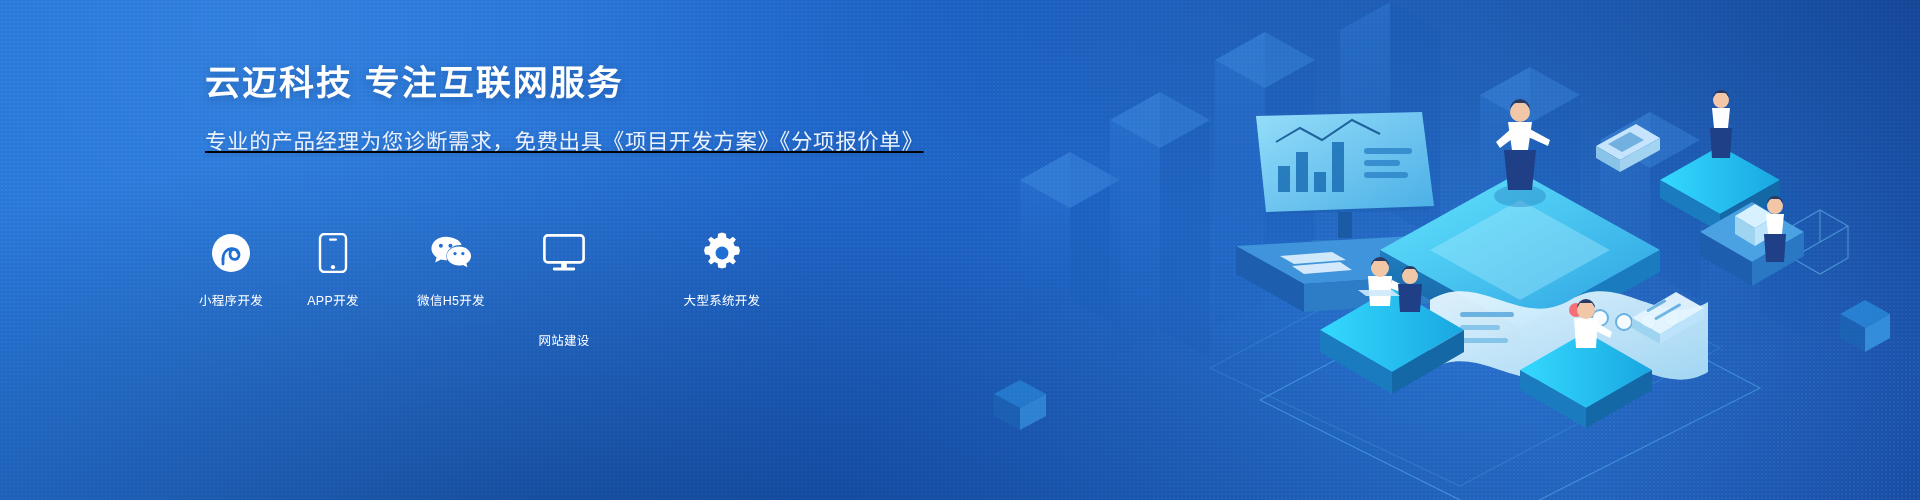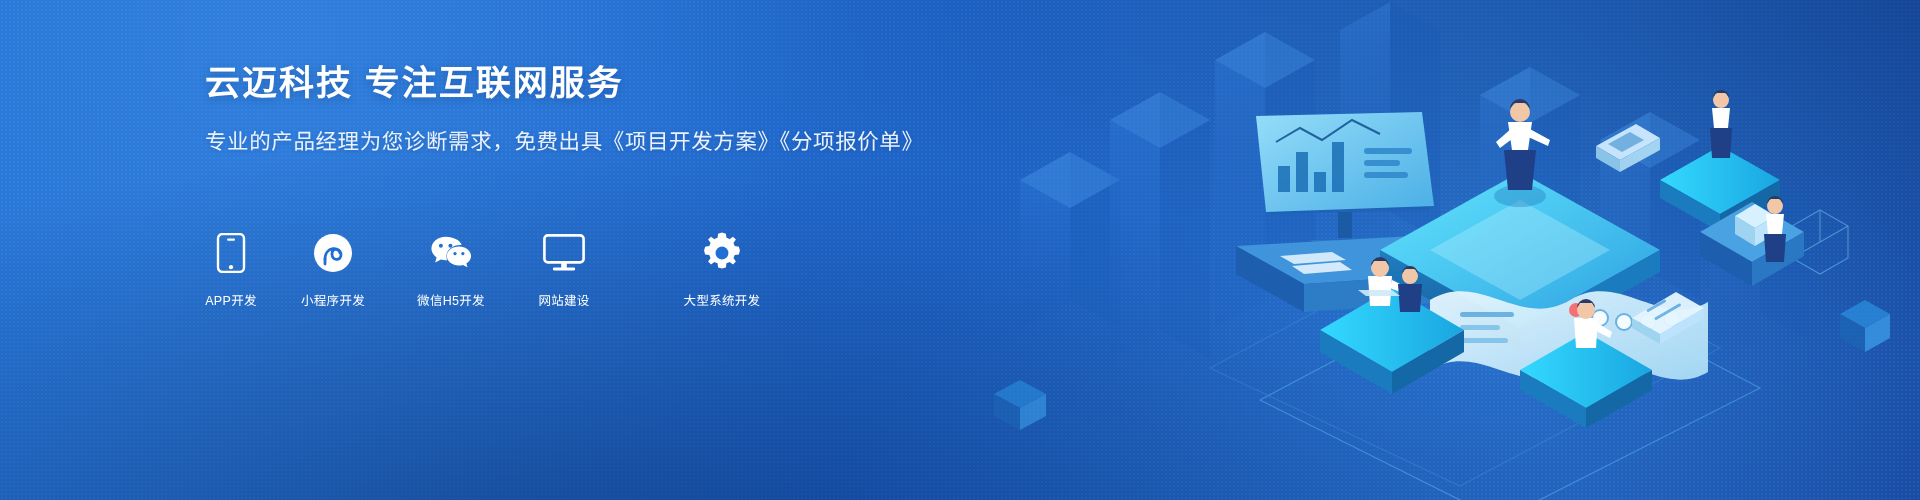--- a/index.html
+++ b/index.html
@@ -46,20 +46,21 @@
     font-size:35px;
     font-weight:700;
     color:#ffffff;
     letter-spacing:2px;
     line-height:1.18;
     white-space:nowrap;
     text-shadow:0 2px 10px rgba(4,32,80,.28);
   }
   .sublines{
     margin-top:22px;
+    text-decoration:underline;
   }
   .subline{
     font-size:21.5px;
     font-weight:400;
     color:#eaf2fd;
     letter-spacing:.6px;
     line-height:1.62;
     white-space:nowrap;
     text-shadow:0 1px 5px rgba(4,32,80,.22);
   }
@@ -84,21 +85,21 @@
   .service .lbl{
     font-size:12.5px;
     color:#ffffff;
     white-space:nowrap;
     letter-spacing:.3px;
     text-align:center;
   }
   .service:nth-child(1){width:52px;}
   .service:nth-child(2){width:76px;}
   .service:nth-child(3){width:84px;}
-  .service:nth-child(4){width:66px;}
+  .service:nth-child(4){width:66px;gap:40px;}
   .service:nth-child(5){width:90px;margin-left:42px;}
 
   
   .art{
     position:absolute;right:0;top:0;
     width:960px;height:500px;z-index:3;
     pointer-events:none;
   }
   .art svg{display:block;width:960px;height:500px;}
 </style>
@@ -338,38 +339,38 @@
 
     <div class="sublines">
       <p class="subline">专业的产品经理为您诊断需求，免费出具《项目开发方案》《分项报价单》</p>
     </div>
   </div>
 
   <div class="services">
 
     <div class="service">
       <span class="ico">
+        <svg width="40" height="40" viewBox="0 0 40 40" xmlns="http://www.w3.org/2000/svg">
+          <circle cx="20" cy="20" r="19" fill="#fff"></circle>
+          <path d="M12 26 C12 13, 28 13, 28 22 C28 28, 19 28, 19 21 C19 15, 26 15, 27 20" fill="none" stroke="#1f6fd4" stroke-width="2.8" stroke-linecap="round"></path>
+          <path d="M12 26 L12 31" fill="none" stroke="#1f6fd4" stroke-width="2.8" stroke-linecap="round"></path>
+        </svg>
+      </span>
+      <span class="lbl">小程序开发</span>
+    </div>
+
+    <div class="service">
+      <span class="ico">
         <svg width="30" height="40" viewBox="0 0 30 40" xmlns="http://www.w3.org/2000/svg">
           <rect x="2" y="1" width="26" height="38" rx="4.5" fill="none" stroke="#fff" stroke-width="2.4"></rect>
           <rect x="11" y="5.4" width="8" height="2.4" rx="1.2" fill="#fff"></rect>
           <circle cx="15" cy="34.2" r="2.1" fill="#fff"></circle>
         </svg>
       </span>
       <span class="lbl">APP开发</span>
-    </div>
-
-    <div class="service">
-      <span class="ico">
-        <svg width="40" height="40" viewBox="0 0 40 40" xmlns="http://www.w3.org/2000/svg">
-          <circle cx="20" cy="20" r="19" fill="#fff"></circle>
-          <path d="M12 26 C12 13, 28 13, 28 22 C28 28, 19 28, 19 21 C19 15, 26 15, 27 20" fill="none" stroke="#1f6fd4" stroke-width="2.8" stroke-linecap="round"></path>
-          <path d="M12 26 L12 31" fill="none" stroke="#1f6fd4" stroke-width="2.8" stroke-linecap="round"></path>
-        </svg>
-      </span>
-      <span class="lbl">小程序开发</span>
     </div>
 
     <div class="service">
       <span class="ico">
         <svg width="44" height="38" viewBox="0 0 44 38" xmlns="http://www.w3.org/2000/svg">
           <path d="M16.5 2 C8 2 1.5 7.8 1.5 14.4 c0 3.7 2.1 7 5.4 9.2 L5.4 29 l6.1 -3.1
                    c1.6 .45 3.3 .7 5 .7 .5 0 1 -.02 1.5 -.06 -.5 -1.3 -.8 -2.7 -.8 -4.1
                    0 -6.6 6.4 -11.9 14.4 -11.9 .5 0 1 .02 1.5 .07 C31.6 5.8 24.8 2 16.5 2 Z" fill="#fff"></path>
           <circle cx="11.4" cy="11.4" r="2.1" fill="#1f6fd4"></circle>
           <circle cx="21.4" cy="11.4" r="2.1" fill="#1f6fd4"></circle>

